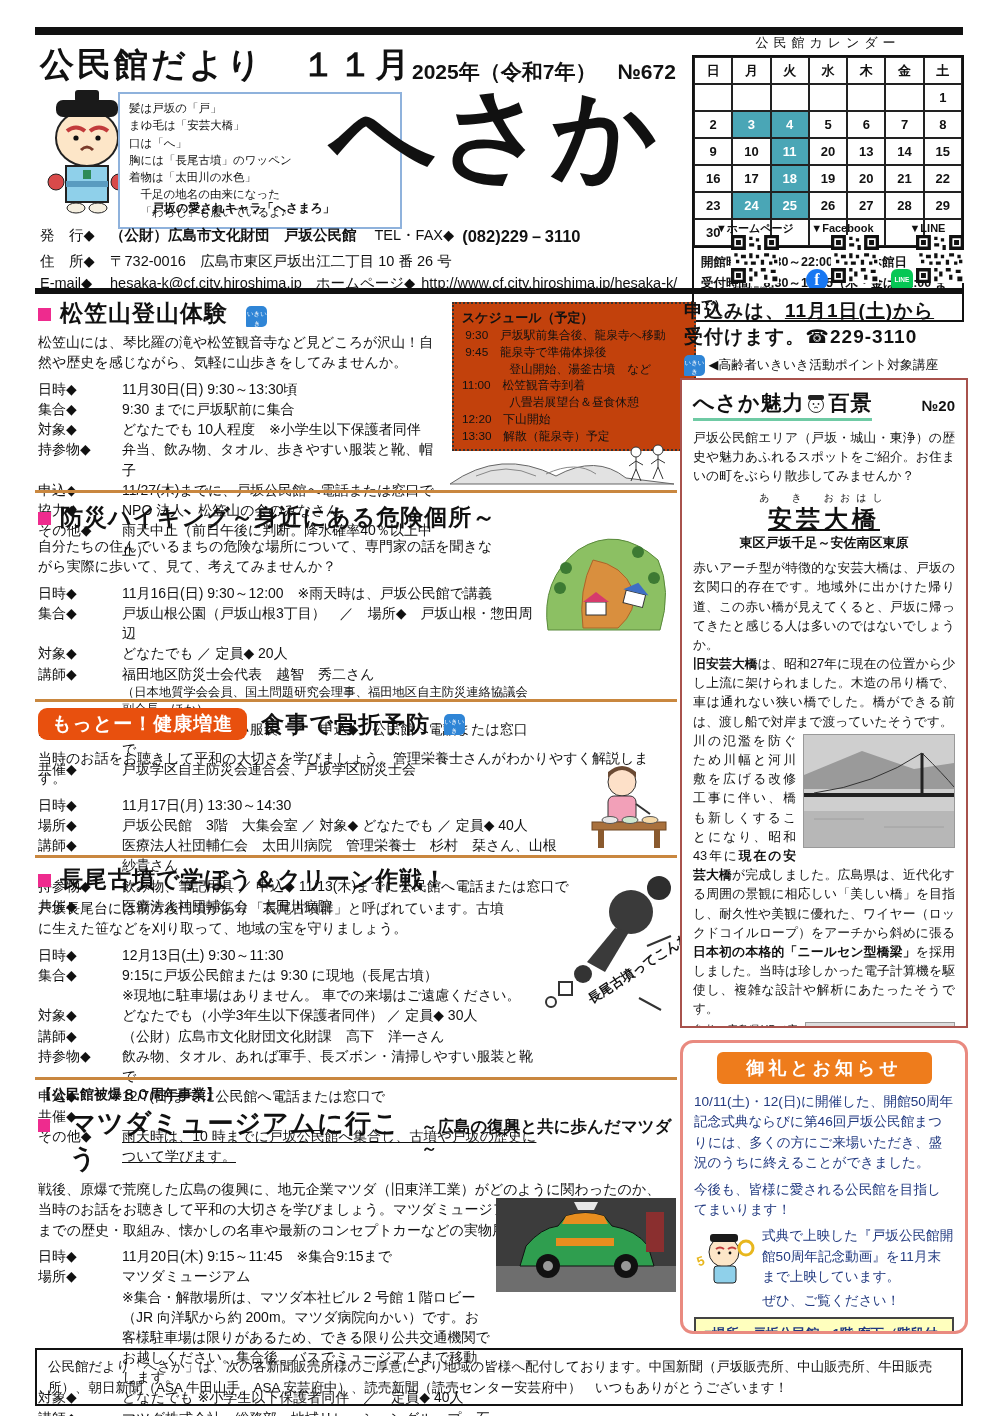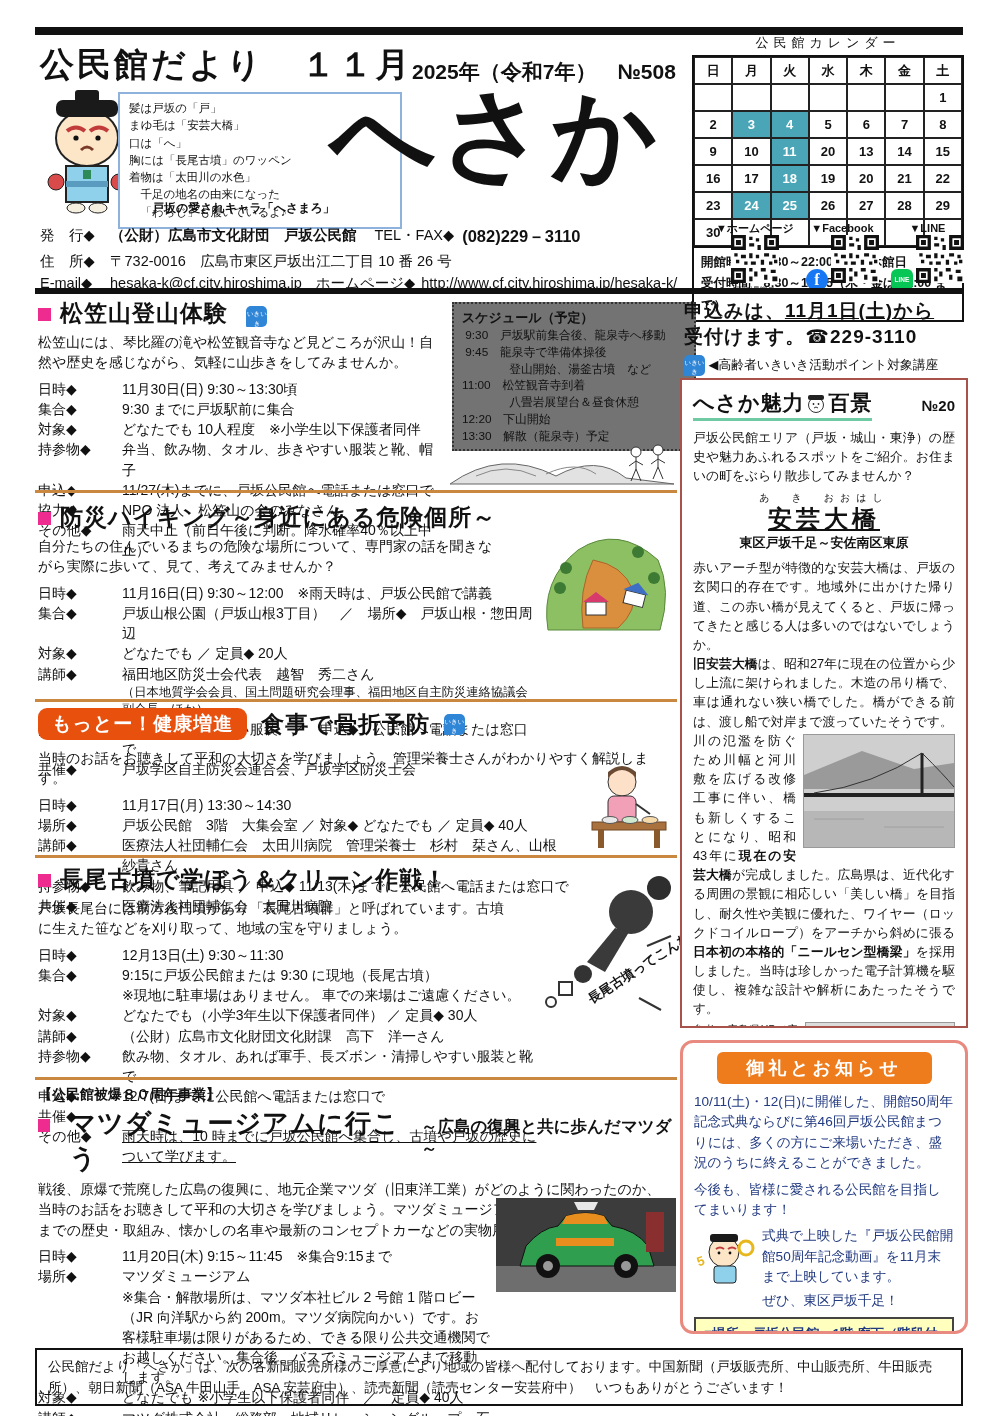--- a/index.html
+++ b/index.html
@@ -33,21 +33,21 @@
   .sep{position:absolute;height:3px;background:#c9873f;}
   .art-title{font-size:23px;font-weight:bold;letter-spacing:1px;}
   .bullet{display:inline-block;width:13px;height:13px;background:#ee2b8e;margin-right:9px;}
   .intro{font-size:14px;line-height:1.46;margin:3px 0 6px 0;}
   .fld{display:flex;font-size:14px;line-height:1.44;}
   .flabel{flex:0 0 84px;white-space:nowrap;}
   .fval{flex:1;}
   .uline{text-decoration:underline;}
   .small{font-size:12.3px;}
   .ikiiki{display:inline-block;width:21px;height:21px;background:#2f85d6;border-radius:5px 5px 5px 1px;color:#fff;font-size:6.5px;line-height:1.45;text-align:center;vertical-align:middle;padding-top:3px;box-sizing:border-box;word-break:break-all;}
-  .sch-box{border:2px dotted #333;padding:5px 8px;background:#737373;}
+  .sch-box{border:2px dotted #333;padding:5px 8px;background:#c2410c;}
   .sch-title{font-weight:bold;font-size:13px;}
   .sch-line{font-size:11.8px;line-height:1.42;white-space:pre-wrap;}
   .kenko-badge{display:inline-block;background:#e8500e;color:#fff;font-weight:bold;font-size:19px;padding:3px 14px;border-radius:9px;letter-spacing:1px;}
   .tag80{font-size:14px;font-weight:bold;}
   .subtitle{font-size:16.5px;font-weight:bold;}
   .kofun-cap{font-size:13px;font-weight:bold;transform:rotate(-33deg);white-space:nowrap;}
   
   .apply-l1{font-size:19px;font-weight:bold;letter-spacing:1px;}
   .apply-l2{font-size:19px;font-weight:bold;letter-spacing:1px;}
   .apply-note{font-size:12.8px;margin-top:5px;}
@@ -84,21 +84,21 @@
       <path d="M3 3h3v3H3zM23 3h3v3h-3zM3 23h3v3h-3z"></path>
     </g>
   </symbol>
 </svg>
 
 <div id="page">
 
   <div class="abs bar" style="left:35px;top:27px;width:928px;height:8px;"></div>
 
   <div class="abs paper-title" style="left:40px;top:42px;">公民館だより　１１月</div>
-  <div class="abs issue" style="left:412px;top:58px;">2025年（令和7年）　№508</div>
+  <div class="abs issue" style="left:412px;top:58px;">2025年（令和7年）　№672</div>
 
   <div class="abs" style="left:34px;top:86px;width:106px;height:130px;">
     <svg viewBox="0 0 106 130" width="106" height="130">
       <ellipse cx="53" cy="52" rx="31" ry="28" fill="#fde6c8" stroke="#222" stroke-width="2"></ellipse>
       <rect x="22" y="14" width="62" height="17" rx="7" fill="#1a1a1a"></rect>
       <rect x="41" y="4" width="24" height="12" rx="3" fill="#1a1a1a"></rect>
       <path d="M33 45 Q42 38 51 45" stroke="#c23b3b" stroke-width="4" fill="none"></path>
       <path d="M56 45 Q65 38 74 45" stroke="#c23b3b" stroke-width="4" fill="none"></path>
       <circle cx="42" cy="52" r="2.6" fill="#111"></circle>
         <circle cx="64" cy="52" r="2.6" fill="#111"></circle>
@@ -611,21 +611,21 @@
           <rect x="16" y="8" width="28" height="8" rx="3" fill="#1a1a1a"></rect>
           <path d="M22 23 q4 -3 8 0 M34 23 q4 -3 8 0" stroke="#c23b3b" stroke-width="2" fill="none"></path>
           <circle cx="25" cy="27" r="1.4" fill="#111"></circle>
             <circle cx="36" cy="27" r="1.4" fill="#111"></circle>
           <rect x="20" y="40" width="22" height="17" rx="3" fill="#8fd0ea" stroke="#222"></rect>
           <text x="4" y="40" font-size="13" font-weight="bold" fill="#e8b71e" transform="rotate(-20 6 38)">5</text>
           <circle cx="52" cy="22" r="7" fill="none" stroke="#e8b71e" stroke-width="3"></circle>
         </svg>
         <div>
           <p style="margin-bottom:3px;">式典で上映した『戸坂公民館開館50周年記念動画』を11月末まで上映しています。</p>
-          <p>ぜひ、東区戸坂千足！</p>
+          <p>ぜひ、ご覧ください！</p>
         </div>
       </div>
       <div class="yellow-box">
         <div>■場所：戸坂公民館　1階 廊下（階段付近）</div>
 
       </div>
     </div>
   </div>
 
   <div class="abs footer-box" style="left:35px;top:1348px;width:928px;height:58px;">公民館だより「へさか」は、次の各新聞販売所様のご厚意により地域の皆様へ配付しております。中国新聞（戸坂販売所、中山販売所、牛田販売所）、朝日新聞（ASA 牛田山手、ASA 安芸府中）、読売新聞（読売センター安芸府中）　いつもありがとうございます！</div>

